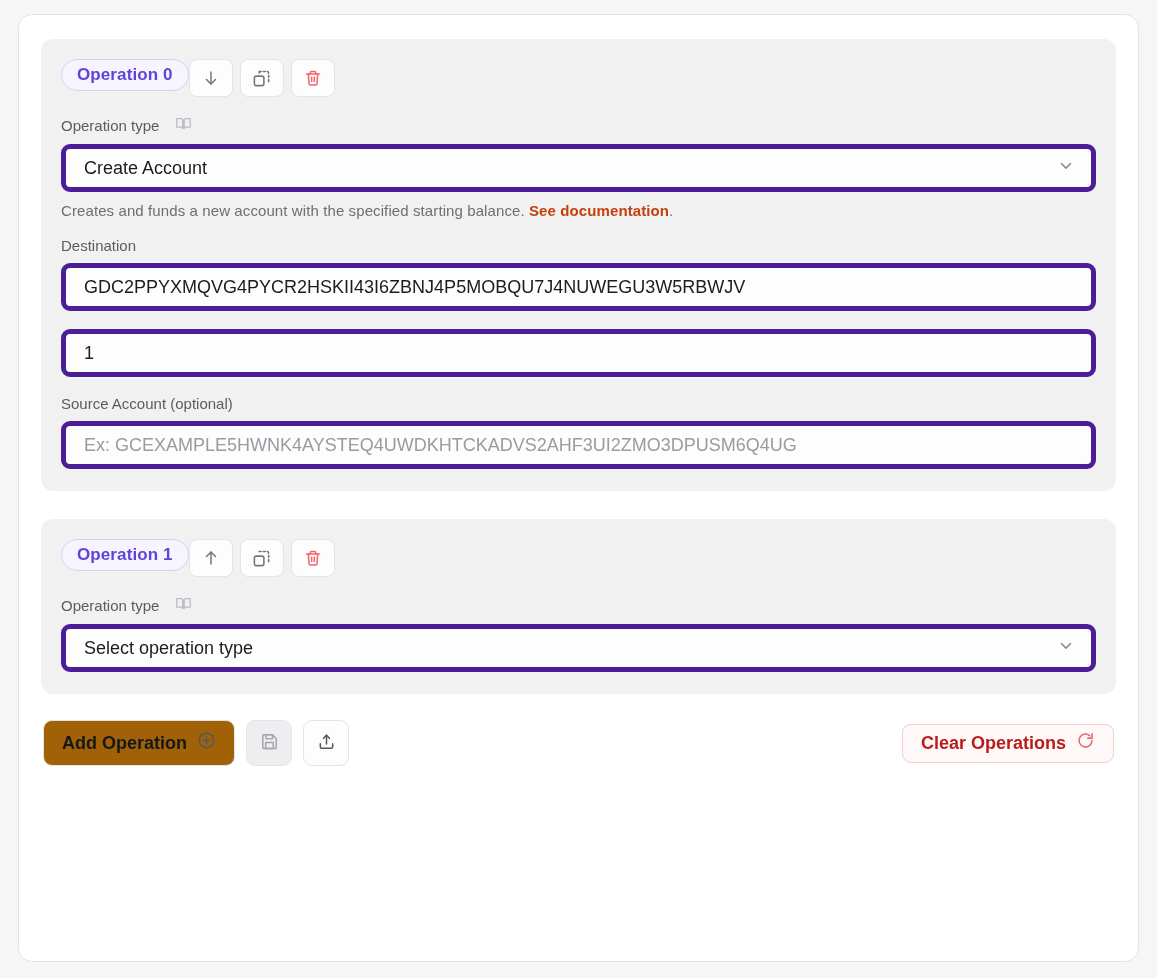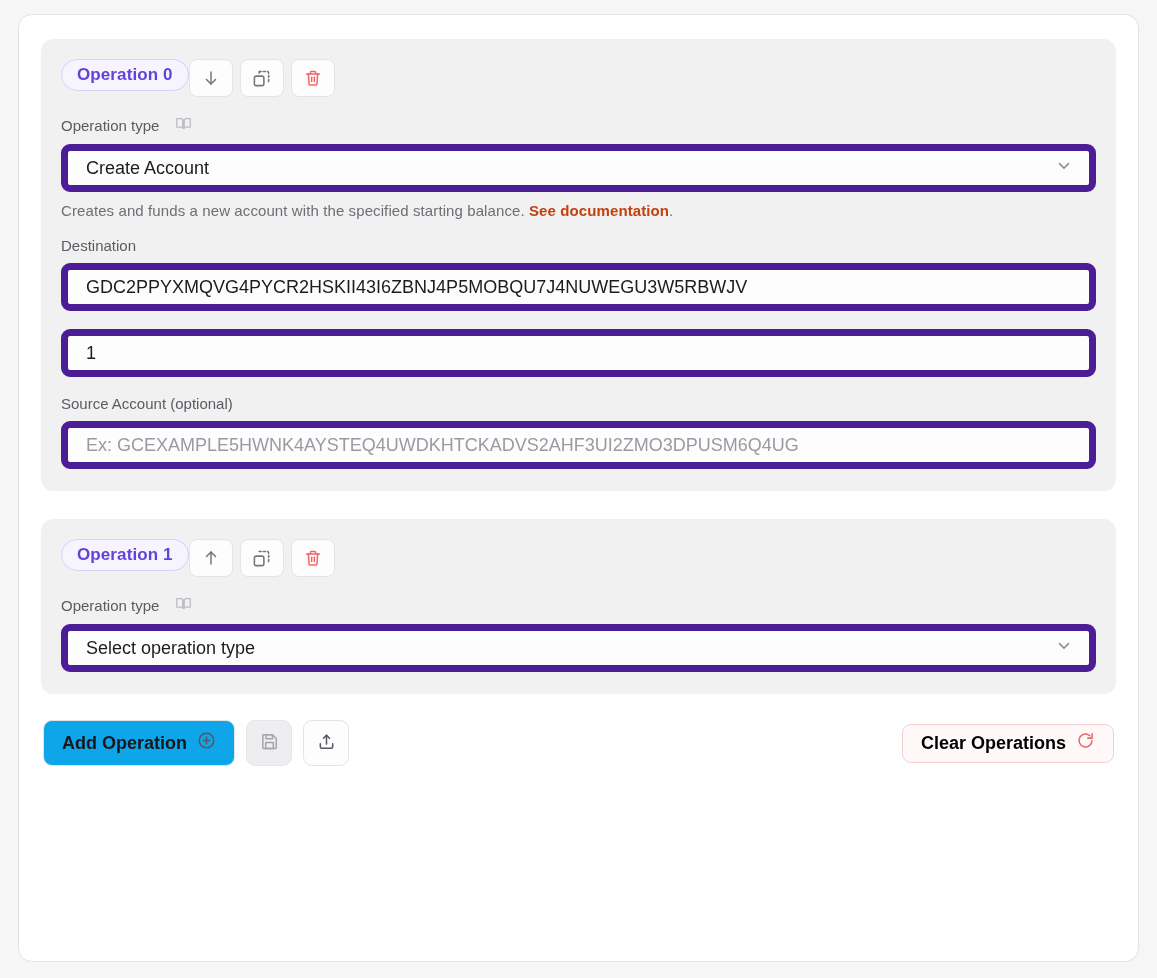--- a/index.html
+++ b/index.html
@@ -84,21 +84,21 @@
     color: #5b5b63;
     margin-bottom: 9px;
   }
   .book-icon { display: block; }
 
   .control {
     position: relative;
     width: 100%;
     height: 48px;
     background: #fdfdfd;
-    border: 7px solid #4c1d95;
+    border: 5px solid #4c1d95;
     border-radius: 9px;
     display: flex;
     align-items: center;
     padding: 0 18px;
     font-size: 18px;
     color: #1c1c1e;
     cursor: text;
     overflow: hidden;
     white-space: nowrap;
   }
@@ -132,21 +132,21 @@
     padding: 0 2px;
   }
   .action-left { display: flex; align-items: center; gap: 11px; }
 
   .btn-add {
     display: inline-flex;
     align-items: center;
     gap: 10px;
     height: 46px;
     padding: 0 18px;
-    background: #0ea5e9;
+    background: #a16207;
     border: 1px solid #e4e4e6;
     border-radius: 9px;
     font-size: 18px;
     font-weight: 700;
     color: #17171a;
     cursor: pointer;
     font-family: inherit;
   }
   .btn-square {
     width: 46px;
@@ -168,21 +168,21 @@
     display: inline-flex;
     align-items: center;
     gap: 10px;
     height: 39px;
     padding: 0 18px;
     background: #fff8f8;
     border: 1px solid #f4cfcf;
     border-radius: 9px;
     font-size: 18px;
     font-weight: 700;
-    color: #000000;
+    color: #b91c1c;
     cursor: pointer;
     font-family: inherit;
   }
 </style>
 </head>
 <body>
 
 <div class="page-card">
 
   <div class="op-card">

